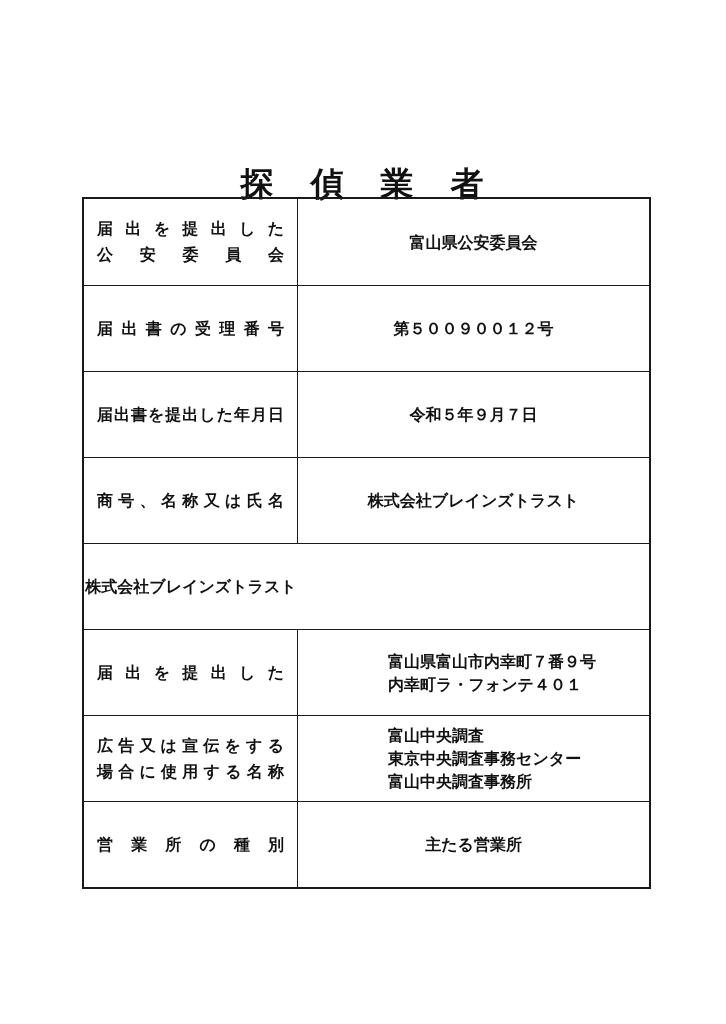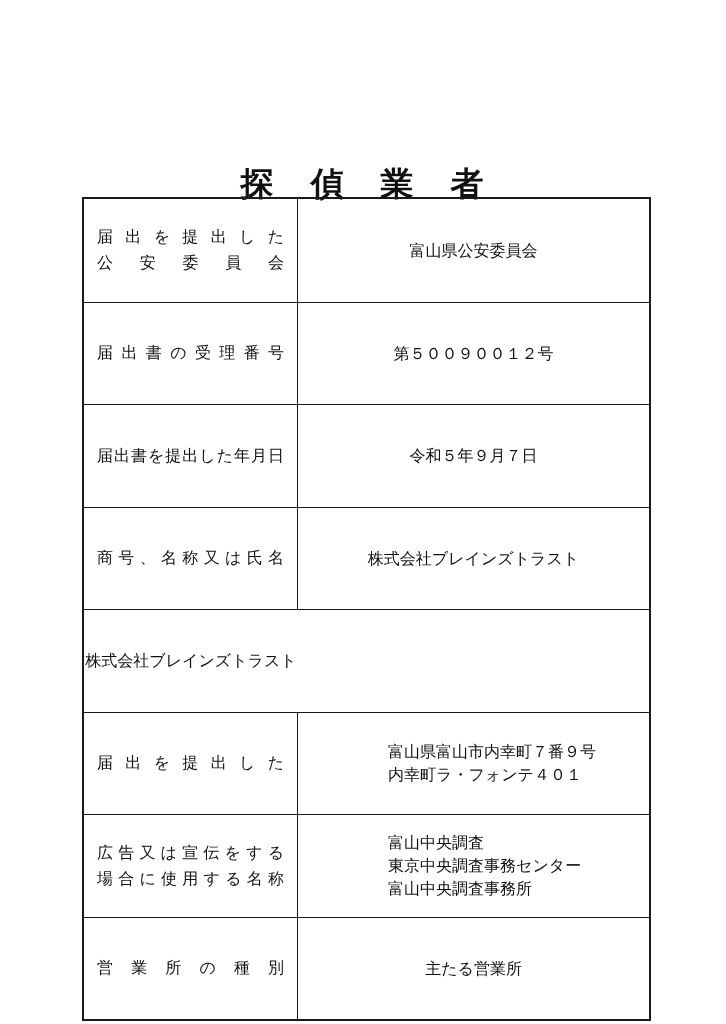--- a/index.html
+++ b/index.html
@@ -38,27 +38,27 @@
     line-height: 1.15;
     letter-spacing: 2px;
     white-space: pre;
     margin-top: 32px;
   }
   .reg-table {
     position: absolute;
     left: 82px;
     top: 197px;
     width: 569px;
-    height: 824px;
+    height: 692px;
     box-sizing: border-box;
     border: 2.5px solid #1a1a1a;
     display: grid;
     grid-template-rows: repeat(8, 1fr);
     font-family: "Liberation Serif", "DejaVu Serif", serif;
-    font-weight: 400;
+    font-weight: 700;
     font-size: 16px;
   }
   .reg-row {
     display: grid;
     grid-template-columns: 214px 1fr;
     border-top: 1.5px solid #1a1a1a;
     min-height: 0;
   }
   .reg-row:first-child {
     border-top: none;

